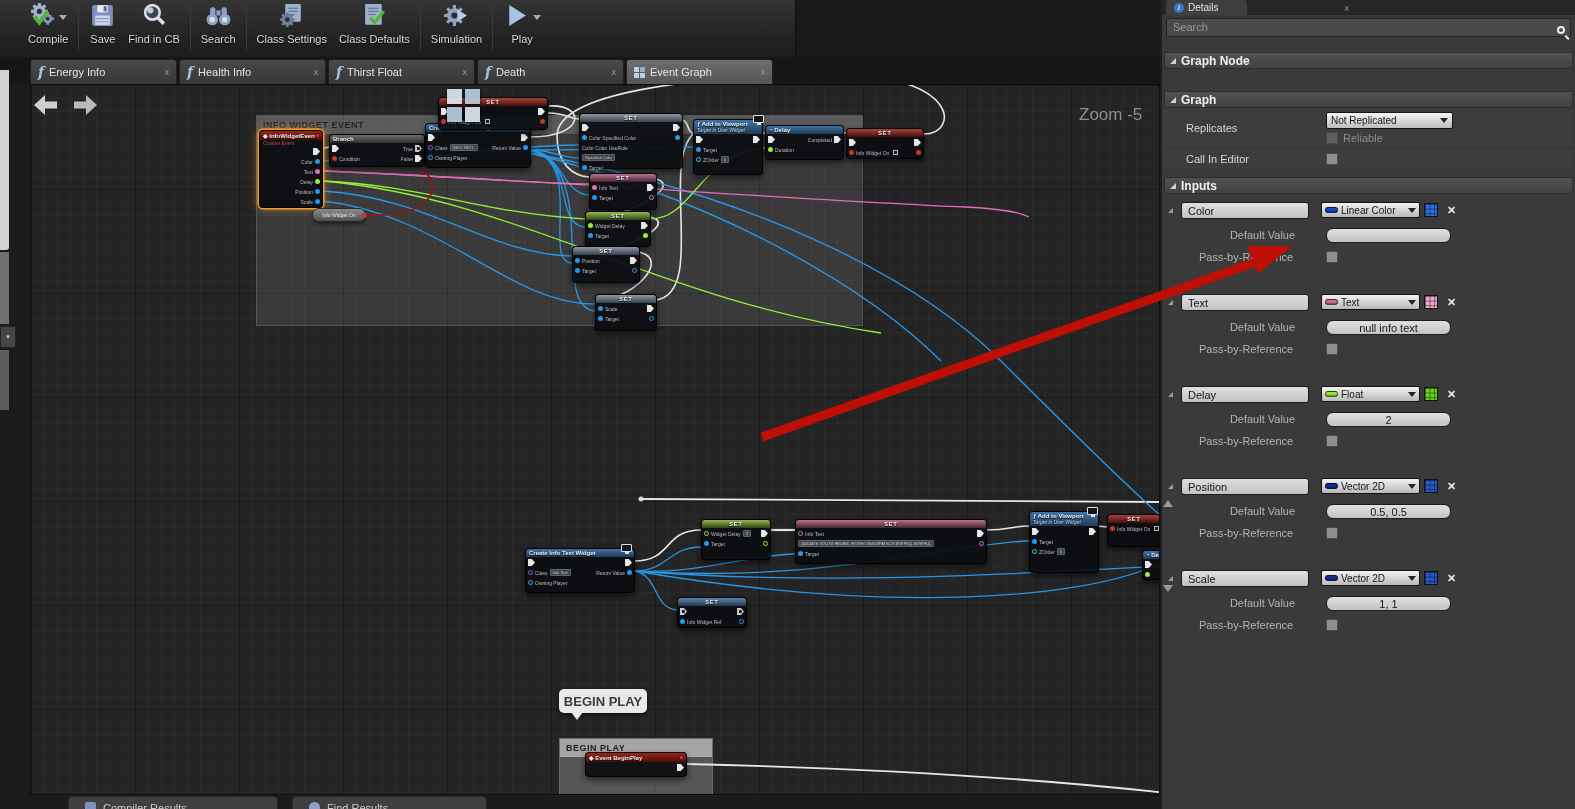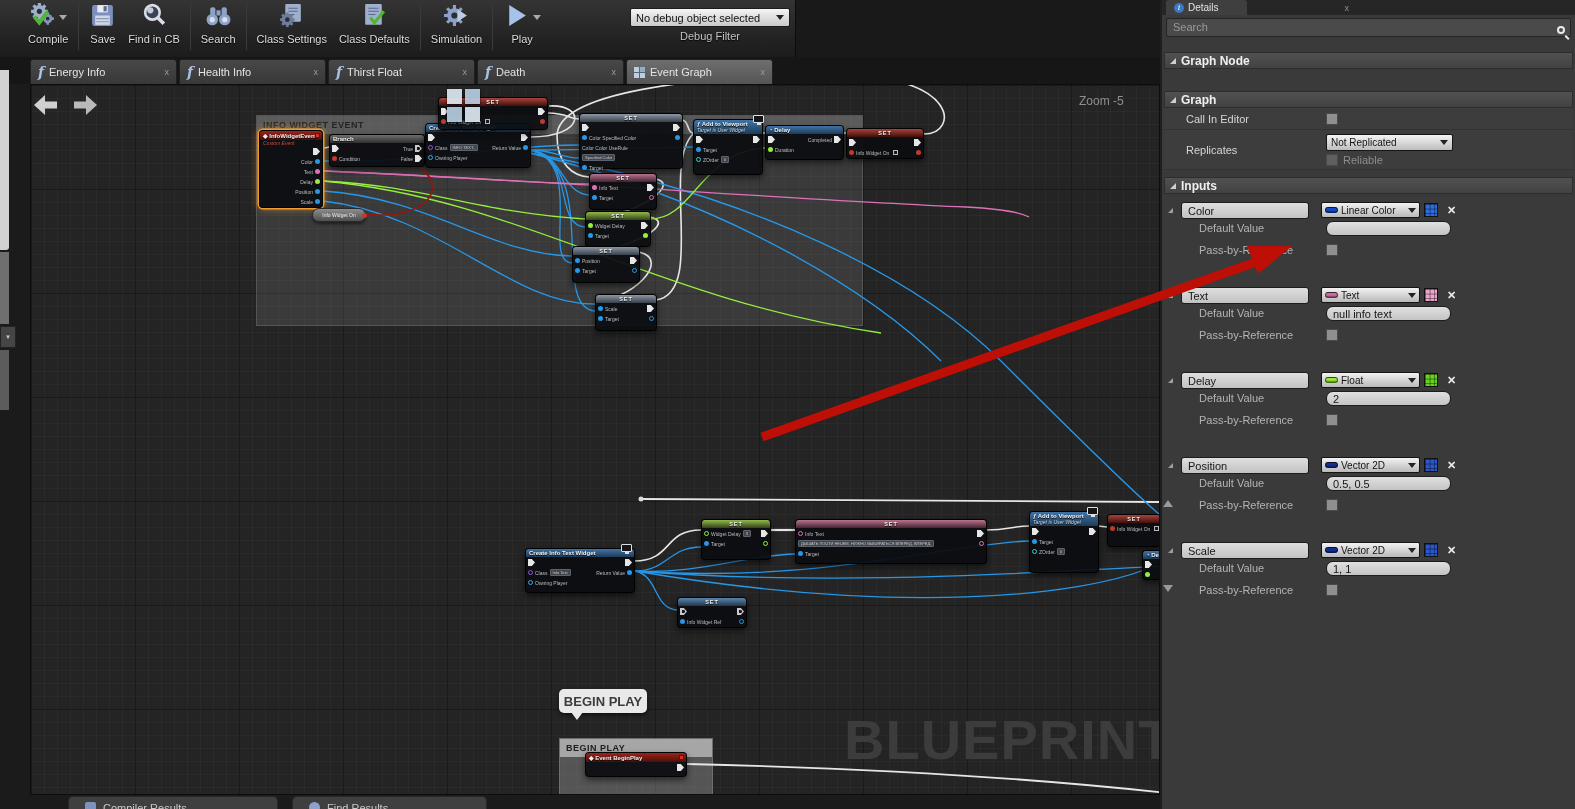--- a/index.html
+++ b/index.html
@@ -44,21 +44,21 @@
       linear-gradient(rgba(255,255,255,.028) 1px,transparent 1px),
       linear-gradient(90deg,rgba(255,255,255,.028) 1px,transparent 1px);
     background-size:104px 104px,104px 104px,13px 13px,13px 13px;}
   .gworld{position:absolute;left:-30px;top:-84px;width:1575px;height:809px;}
   .watermark{position:absolute;left:843px;top:706px;font-size:56px;font-weight:bold;color:#3c3c3c;letter-spacing:1px;z-index:1;}
   .crumb{position:absolute;left:489px;top:90px;z-index:6;font-size:21px;color:#c6c6c6;text-shadow:0 1px 2px #000;white-space:nowrap;}
   .crumb .sep{color:#909090;margin:0 10px;font-size:22px;}
   .crumbicon{position:absolute;left:446px;top:88px;z-index:6;display:grid;grid-template-columns:15px 15px;grid-template-rows:15px 15px;gap:3px;opacity:.92;}
   .crumbicon i{background:#dde8f2;box-shadow:0 1px 2px #000;}
   .crumbicon i:nth-child(2),.crumbicon i:nth-child(3){background:#b6cde0;}
-  .zoomlab{position:absolute;left:1078px;top:93px;z-index:6;font-size:12px;color:#8f8f8f;}
+  .zoomlab{position:absolute;left:1078px;top:104px;z-index:6;font-size:17px;color:#8f8f8f;}
   .navarr{position:absolute;z-index:6;width:23px;height:20px;background:#cfcfcf;
     clip-path:polygon(0 50%,48% 0,48% 32%,100% 32%,100% 68%,48% 68%,48% 100%);}
   .navarr.fwd{transform:scaleX(-1);background:#b9b9b9;}
   .comment{position:absolute;z-index:1;background:rgba(255,255,255,.10);border:1px solid rgba(255,255,255,.14);margin-top:15px;}
   .comment .chdr{height:18px;background:rgba(255,255,255,.17);color:#242424;font-weight:bold;font-size:9px;line-height:18px;padding-left:6px;letter-spacing:.5px;}
   .comment.light{background:rgba(200,200,200,.30);}
   .comment.light .chdr{background:#a6a6a6;color:#1d1d1d;}
   .bubble{position:absolute;z-index:5;background:#e9e9e9;border-radius:5px;color:#3c3c3c;font-weight:bold;font-size:13px;
     display:flex;align-items:center;justify-content:center;box-shadow:0 2px 4px rgba(0,0,0,.6);}
   .bubble:after{content:'';position:absolute;left:12px;bottom:-7px;border-left:6px solid transparent;border-right:6px solid transparent;border-top:8px solid #e9e9e9;}
@@ -133,21 +133,21 @@
   .ig1 .namefield{margin-left:8px;width:128px;height:17px;background:linear-gradient(#dfdfdf,#c2c2c2);border:1px solid #1d1d1d;
     border-radius:3px;font-size:11px;color:#161616;padding:0 6px;line-height:16px;}
   .typedd{margin-left:12px;width:99px;height:16px;background:linear-gradient(#f2f2f2,#b9b9b9);border:1px solid #141414;border-radius:2px;
     display:flex;align-items:center;gap:3px;padding:0 3px;font-size:10px;color:#141414;}
   .pill{width:13px;height:6px;border-radius:3px;border:1px solid rgba(0,0,0,.55);}
   .typedd .tl{flex:1;white-space:nowrap;overflow:hidden;}
   .gridbtn{margin-left:4px;width:14px;height:14px;border:1px solid #111;
     background-image:linear-gradient(rgba(0,0,0,.45) 1px,transparent 1px),linear-gradient(90deg,rgba(0,0,0,.45) 1px,transparent 1px);
     background-size:4.6px 4.6px;}
   .xbtn{margin-left:9px;color:#ececec;font-size:11px;font-weight:bold;}
-  .ig2{display:flex;align-items:center;height:16px;}
+  .ig2{display:flex;align-items:center;height:16px;margin-top:7px;text-align:center;}
   .ig2 .lbl2,.ig3 .lbl2{width:162px;padding-left:35px;font-size:11px;color:#b4b4b4;}
   .ig2 .vfield{width:125px;height:15px;background:linear-gradient(#e0e0e0,#c4c4c4);border:1px solid #1d1d1d;border-radius:7px;
     font-size:11px;color:#161616;padding:0 6px;line-height:14px;}
   .ig3{display:flex;align-items:center;height:16px;margin-top:6px;}
   .scrolltri{position:absolute;z-index:11;width:0;height:0;border-left:5px solid transparent;border-right:5px solid transparent;}
 
   
   .btab{position:absolute;top:796px;height:22px;background:#3f3f3f;border:1px solid #282828;border-bottom:none;border-radius:5px 5px 0 0;
     display:flex;align-items:center;gap:7px;padding:0 16px;font-size:11px;color:#cacaca;z-index:8;}
   .bico1{width:11px;height:11px;background:#7e92be;border-radius:2px;}
@@ -265,27 +265,20 @@
         <div class="irow">
           <span><svg viewBox="0 0 26 26" style="width: 27px; height: 27px;">
               <path d="M6 3l16 10L6 23z" fill="#a9c2e8"></path>
             </svg></span>
           <span class="tcaret"></span>
         </div>
         <div class="tlabel">Play</div>
       </div>
     </div>
   <div class="toolbar-right"></div>
-  <div class="dbg">
-    <div class="dbg-dd">
-      <span class="cv">No debug object selected</span>
-      <span class="ddcaret"></span>
-    </div>
-    <div class="dbg-lab">Debug Filter</div>
-  </div>
 
   <div class="tabbar" id="tabbar">
       <div class="dtab">
         <span class="fico">f</span>
         <span class="glab">Energy Info</span>
         <span class="x">x</span>
       </div>
       <div class="dtab">
         <span class="fico">f</span>
         <span class="glab">Health Info</span>
@@ -308,21 +301,20 @@
           <i></i>
           <i></i>
         </span>
         <span class="glab">Event Graph</span>
         <span class="x">x</span>
       </div>
     </div>
 
   <div class="graph">
     <div class="gworld" id="gworld">
-      <div class="watermark">BLUEPRINT</div>
       <div class="crumbicon">
           <i></i>
           <i></i>
           <i></i>
           <i></i>
         </div>
       <div class="zoomlab">Zoom -5</div>
       <div class="navarr" style="left:33px;top:94px;"></div>
       <div class="navarr fwd" style="left:73px;top:94px;"></div>
       <div class="bubble" style="left:558px;top:688px;width:88px;height:24px;">BEGIN PLAY</div>
@@ -867,36 +859,36 @@
     <div class="mag" style="position:absolute;right:10px;top:26px;"></div>
     <div class="dbody" id="dbody">
         <div class="sechdr" style="margin-top: 8px;">
           <span class="corner"></span>
           <span>Graph Node</span>
         </div>
         <div class="sechdr" style="margin-top: 22px;">
           <span class="corner"></span>
           <span>Graph</span>
         </div>
-        <div class="drow" style="height: 22px;">
-          <span class="lbl">Call In Editor</span>
-          <span class="chk"></span>
-        </div>
         <div class="drow" style="height: 40px;">
           <span class="lbl">Replicates</span>
           <div>
             <div class="ldd" style="width: 127px;">
               <span class="cv">Not Replicated</span>
               <span class="ddcaret"></span>
             </div>
             <div style="display: flex; align-items: center; gap: 5px; margin-top: 3px;">
               <span class="chk dis"></span>
               <span style="font-size: 11px; color: rgb(141, 141, 141);">Reliable</span>
             </div>
           </div>
+        </div>
+        <div class="drow" style="height: 22px;">
+          <span class="lbl">Call In Editor</span>
+          <span class="chk"></span>
         </div>
         <div class="sechdr" style="margin-top: 7px;">
           <span class="corner"></span>
           <span>Inputs</span>
         </div>
         <div class="igroup" style="margin-top: 6px;">
           <div class="ig1">
             <span class="cornersm" style="margin-left: 4px;"></span>
             <div class="namefield">Color</div>
             <div class="typedd">

